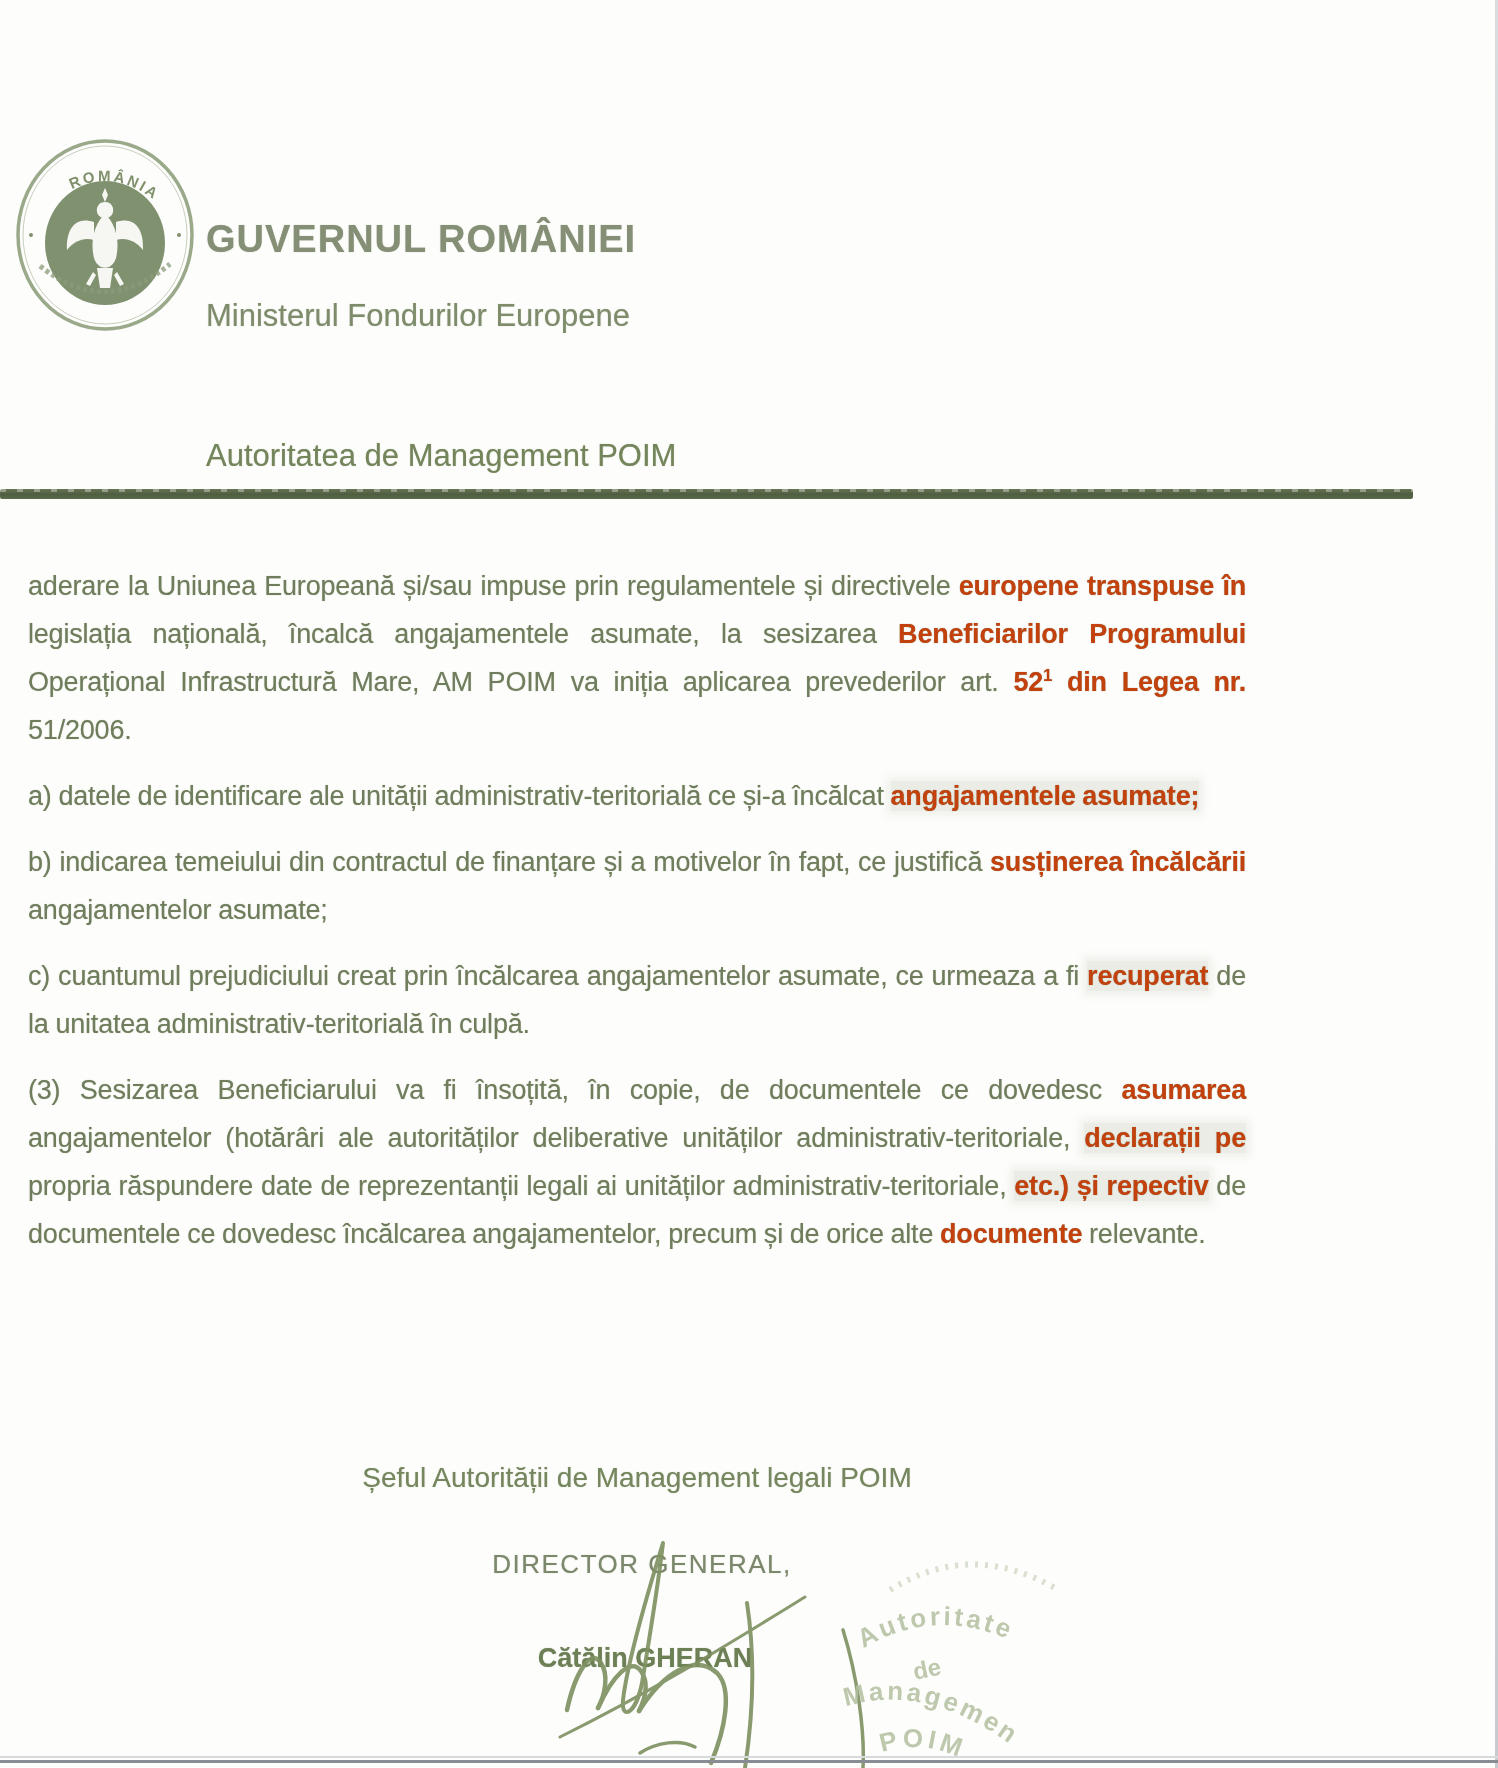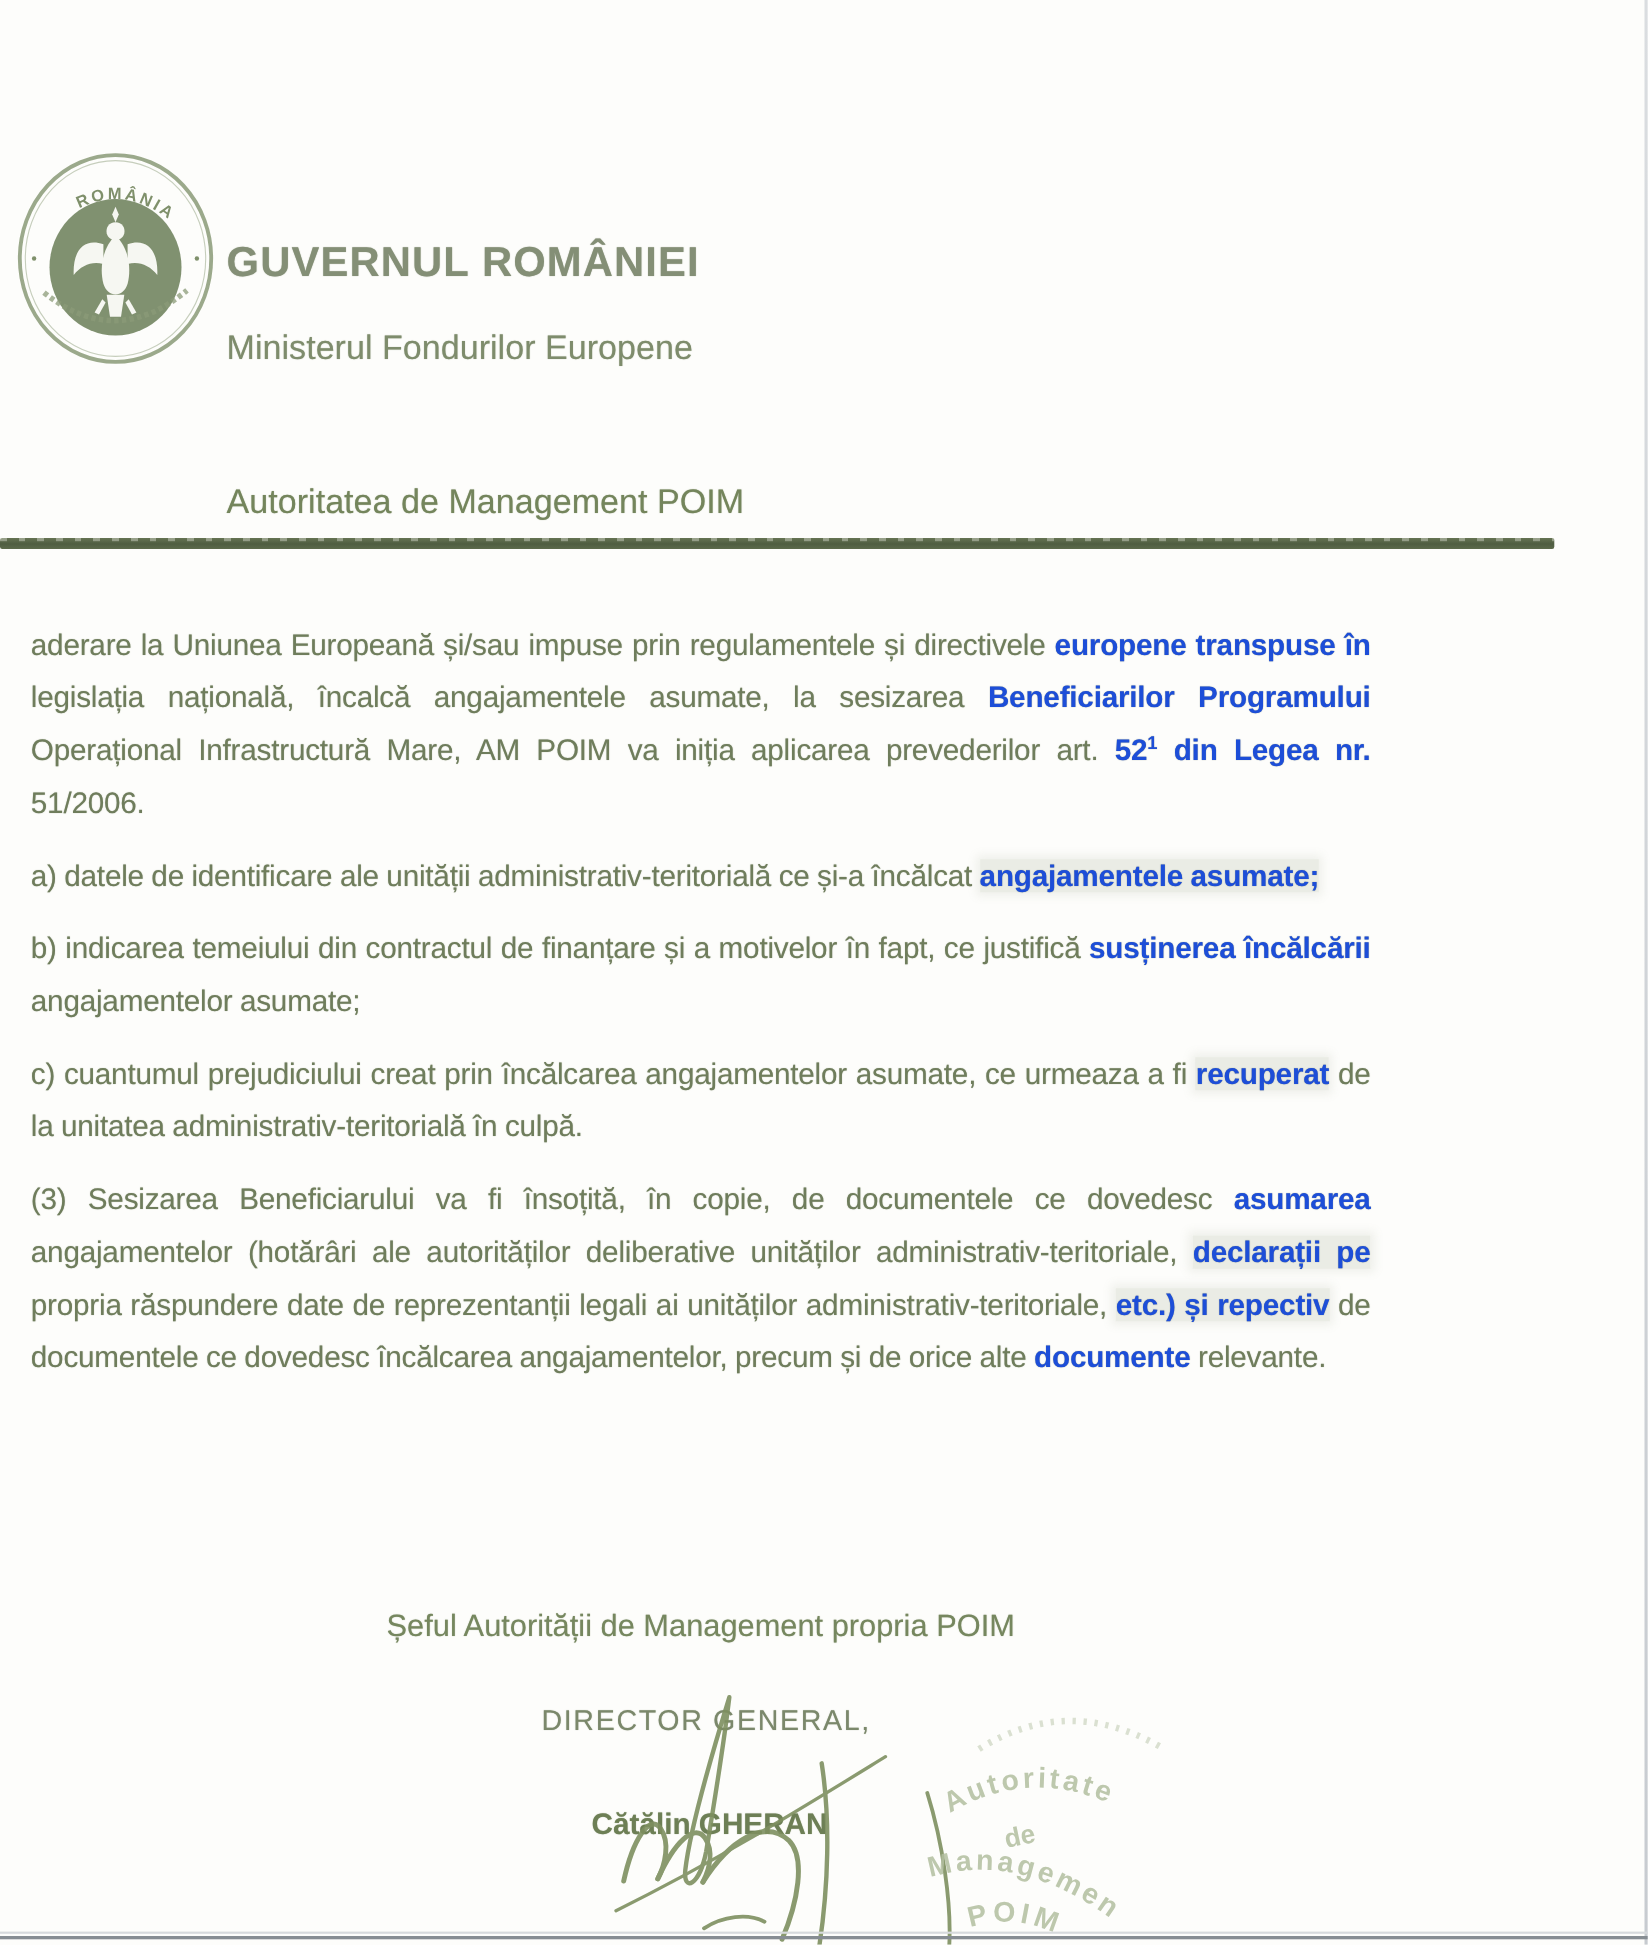--- a/index.html
+++ b/index.html
@@ -34,21 +34,21 @@
   }
 
   
   .doc-body{position:absolute;left:28px;top:562px;width:1218px;}
   .doc-body p{
     margin:0 0 18px 0;text-align:justify;
     font-size:27px;line-height:48px;letter-spacing:-0.2px;word-spacing:-0.5px;
     color:#6f7d5c;text-shadow:0 0 1px rgba(111,125,92,.55);
   }
   .doc-body p:last-child{margin-bottom:0;}
-  .seg-b{font-weight:700;color:#1d4ed8;text-shadow:0 0 1px rgba(76,90,60,.6);margin-top:16px;}
+  .seg-b{font-weight:700;color:#c2410c;text-shadow:0 0 1px rgba(76,90,60,.6);margin-top:16px;}
   .seg-hl{background:rgba(141,152,126,.17);box-shadow:0 0 8px 4px rgba(141,152,126,.12);}
   sup{font-size:.62em;line-height:0;}
 
   
   .sig-heading{
     position:absolute;left:0;top:1462px;width:1274px;text-align:center;
     font-size:28px;color:#76875f;text-shadow:0 0 1px rgba(118,135,95,.6);
   }
   .sig-role{
     position:absolute;left:0;top:1549px;width:1284px;text-align:center;
@@ -104,21 +104,21 @@
   <div class="divider"></div>
 
   <main class="doc-body">
     <p><span>aderare la Uniunea Europeană și/sau impuse prin regulamentele și directivele </span><span class="seg-b">europene transpuse în</span><span> legislația națională, încalcă angajamentele asumate, la sesizarea </span><span class="seg-b">Beneficiarilor Programului</span><span> Operațional Infrastructură Mare, AM POIM va iniția aplicarea prevederilor art. </span><span class="seg-b">52</span><sup class="seg-b">1</sup><span class="seg-b"> din Legea nr.</span><span> 51/2006.</span></p>
     <p><span>a) datele de identificare ale unității administrativ-teritorială ce și-a încălcat </span><span class="seg-b seg-hl">angajamentele asumate;</span></p>
     <p><span>b) indicarea temeiului din contractul de finanțare și a motivelor în fapt, ce justifică </span><span class="seg-b">susținerea încălcării</span><span> angajamentelor asumate;</span></p>
     <p><span>c) cuantumul prejudiciului creat prin încălcarea angajamentelor asumate, ce urmeaza a fi </span><span class="seg-b seg-hl">recuperat</span><span> de la unitatea administrativ-teritorială în culpă.</span></p>
     <p><span>(3) Sesizarea Beneficiarului va fi însoțită, în copie, de documentele ce dovedesc </span><span class="seg-b">asumarea</span><span> angajamentelor (hotărâri ale autorităților deliberative unităților administrativ-teritoriale, </span><span class="seg-b seg-hl">declarații pe</span><span> propria răspundere date de reprezentanții legali ai unităților administrativ-teritoriale, </span><span class="seg-b seg-hl">etc.) și repectiv</span><span> de documentele ce dovedesc încălcarea angajamentelor, precum și de orice alte </span><span class="seg-b">documente</span><span> relevante.</span></p>
   </main>
 
-  <div class="sig-heading">Șeful Autorității de Management propria POIM</div>
+  <div class="sig-heading">Șeful Autorității de Management legali POIM</div>
   <div class="sig-role">DIRECTOR GENERAL,</div>
   <div class="sig-name">Cătălin GHERAN</div>
 
   <svg class="sig-svg" viewBox="0 0 820 253" aria-hidden="true">
     <g fill="none" stroke="#7e9060" stroke-linecap="round" opacity="0.9">
       <path stroke-width="3" d="M165,222 C260,175 340,125 410,82"></path>
       <path stroke-width="4" d="M268,28 C252,80 232,150 228,185 C226,206 241,199 247,168 C255,120 264,62 268,28"></path>
       <path stroke-width="4.5" d="M172,195 C180,158 196,132 206,148 C214,160 210,180 203,193"></path>
       <path stroke-width="4.5" d="M203,193 C218,160 236,142 246,156 C254,168 250,184 244,196"></path>
       <path stroke-width="4.5" d="M244,196 C268,158 300,138 322,158 C338,174 330,215 316,248"></path>

